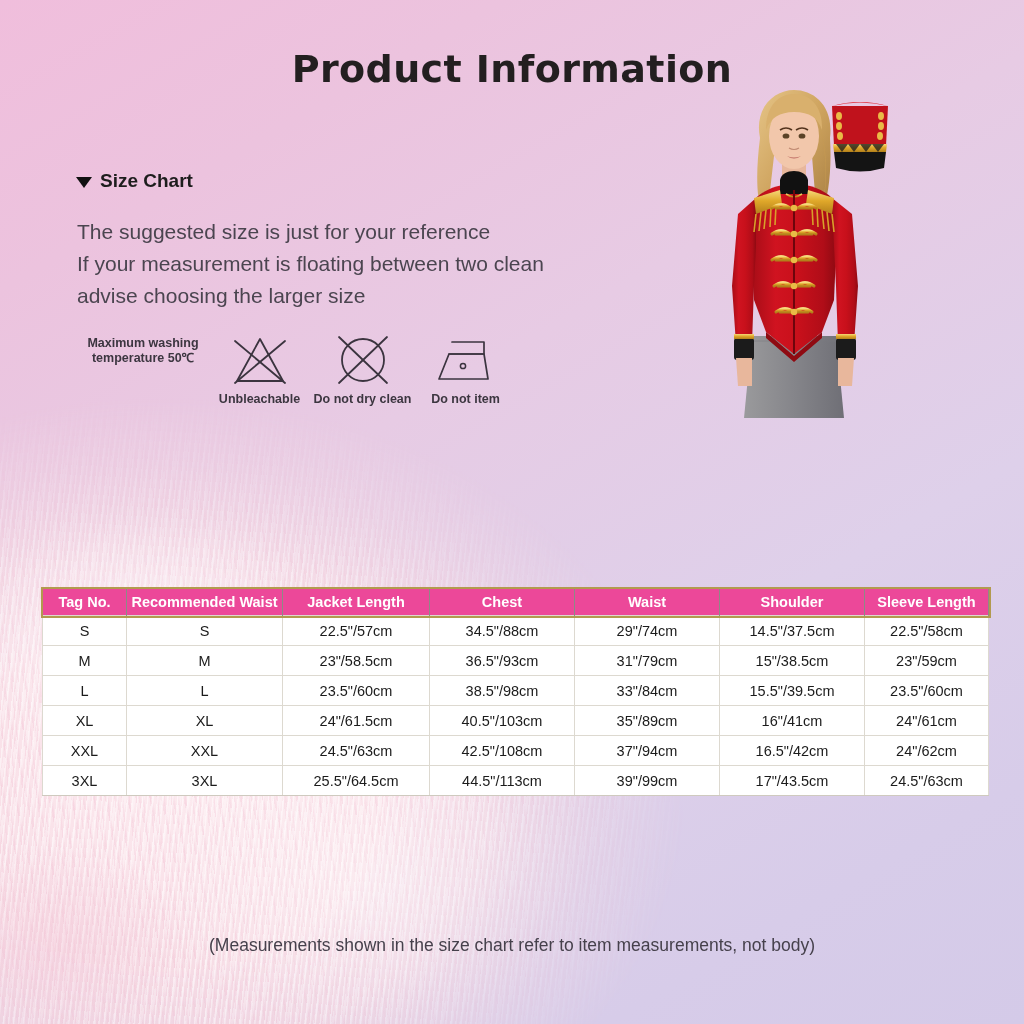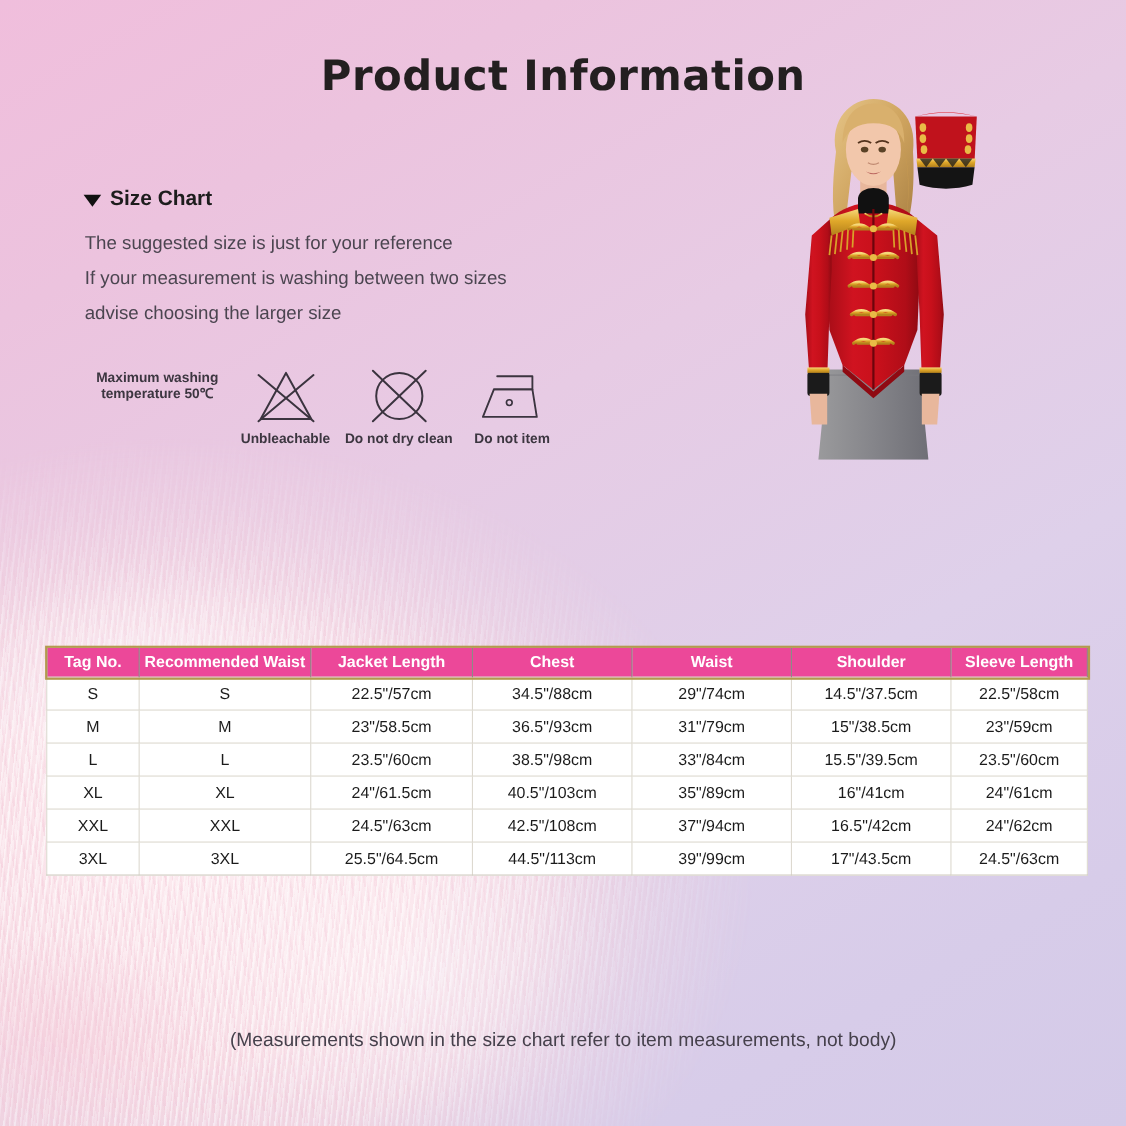--- a/index.html
+++ b/index.html
@@ -97,23 +97,23 @@
     height: 0;
     border-left: 8px solid transparent;
     border-right: 8px solid transparent;
     border-top: 11px solid #111;
     margin-top: 2px;
   }
 
   .note-lines {
     position: absolute;
     left: 77px;
-    top: 205px;
+    top: 216px;
     color: #4b4550;
-    font-size: 17px;
+    font-size: 21px;
     line-height: 32px;
   }
   .note-lines div { white-space: nowrap; }
 
   
   .care-row {
     position: absolute;
     left: 78px;
     top: 332px;
     display: flex;
@@ -226,21 +226,21 @@
 
   <div class="page-title">Product  Information</div>
 
   <div class="size-chart-head">
     <span class="tri-down"></span>
     <span>Size Chart</span>
   </div>
 
   <div class="note-lines">
     <div>The suggested size is just for your reference</div>
-    <div>If your measurement is washing between two sizes</div>
+    <div>If your measurement is floating between two clean</div>
     <div>advise choosing the larger size</div>
   </div>
 
   <div class="care-row">
 
     <div class="care-item ci-wash">
       <div class="care-label">Maximum washing
 temperature 50℃</div>
     </div>
 

